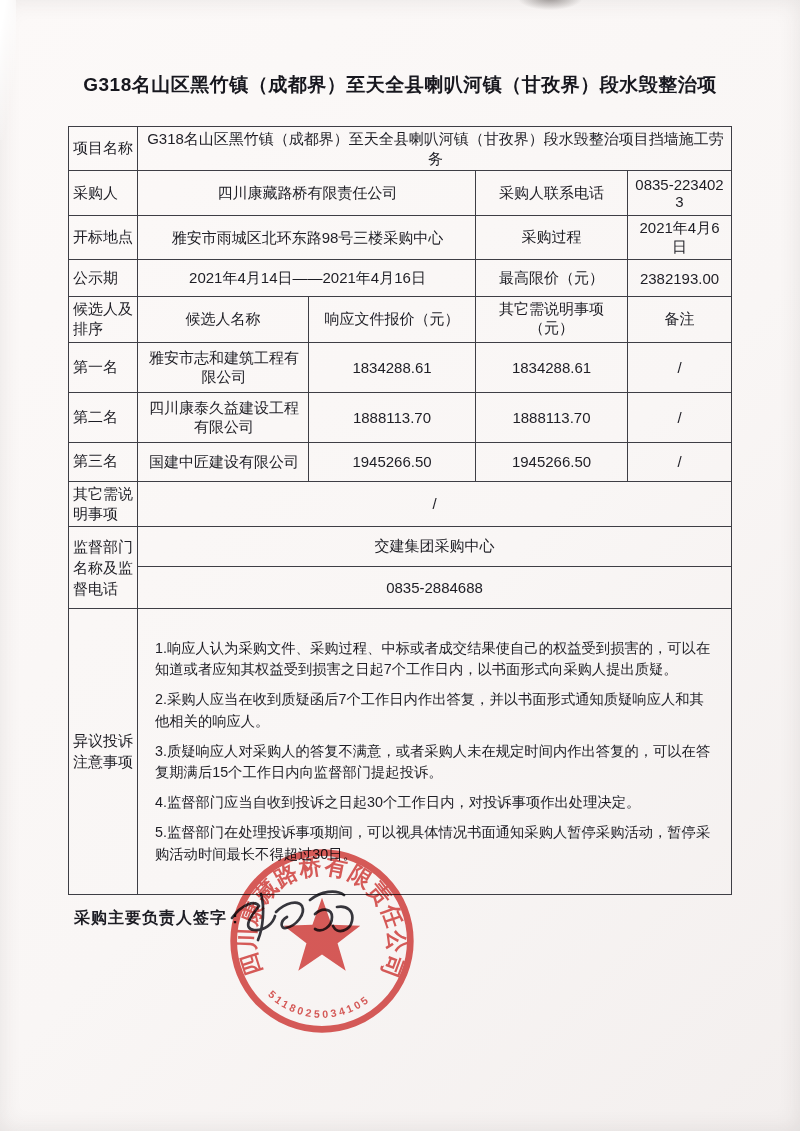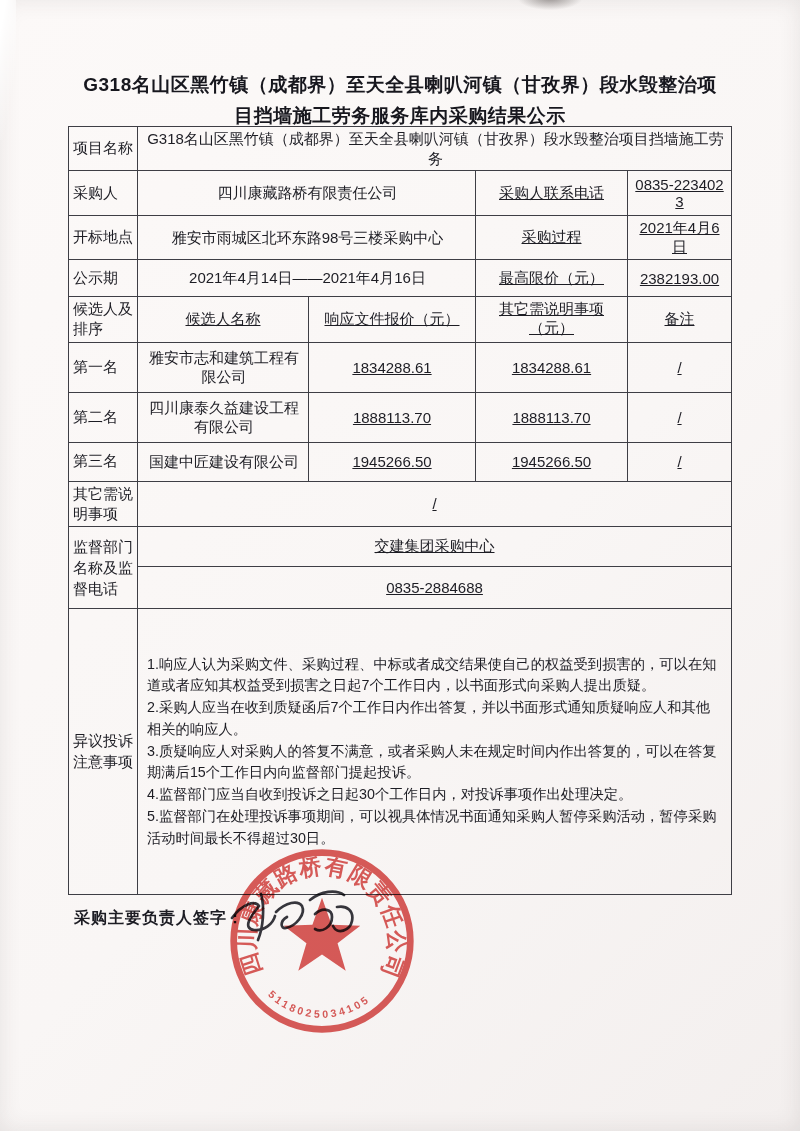--- a/index.html
+++ b/index.html
@@ -32,24 +32,24 @@
     position:absolute;top:126px;left:68px;width:663px;
     border-collapse:collapse;table-layout:fixed;color:#1d1d24;
   }
   .result-table td{
     border:1.6px solid #3e3e45;
     font-size:15px;padding:2px 4px;vertical-align:middle;
     overflow:hidden;word-break:break-all;
   }
   td.lbl{text-align:left;padding-left:4px;line-height:1.35;}
   td.lbl-center{text-align:left;line-height:1.4;}
-  td.cent{text-align:center;text-decoration:underline;}
+  td.cent{text-align:center;}
   td.vleft{text-align:center;padding-left:6px;line-height:1.3;}
   td.notes{vertical-align:middle;padding:6px 9px;}
-  td.notes p{margin:0;font-size:14.3px;line-height:1.52;text-align:left;}
+  td.notes p{margin:8px;font-size:14.3px;line-height:1.52;text-align:left;}
   .seal{
     position:absolute;left:226px;top:845px;width:192px;height:192px;
     mix-blend-mode:multiply;opacity:.93;
   }
   .seal-co{font-size:23px;font-weight:bold;letter-spacing:1.2px;font-family:"Liberation Sans",sans-serif;}
   .seal-num{font-size:11px;font-weight:bold;letter-spacing:3px;font-family:"Liberation Sans",sans-serif;}
   .signature{
     position:absolute;left:224px;top:874px;width:150px;height:92px;
     mix-blend-mode:multiply;
   }
@@ -60,21 +60,20 @@
 </style>
 </head>
 <body>
 
 <div class="page">
   <div class="corner-sliver"></div>
   <div class="scan-smudge"></div>
 
   <div class="doc-title">
     <span>G318名山区黑竹镇（成都界）至天全县喇叭河镇（甘孜界）段水毁整治项</span><br>
-    <span>目挡墙施工劳务服务库内采购结果公示</span>
   </div>
 
   <table class="result-table">
     <colgroup>
       <col style="width:69px">
         <col style="width:171px">
         <col style="width:167px">
         <col style="width:152px">
         <col style="width:104px">
     </colgroup>

